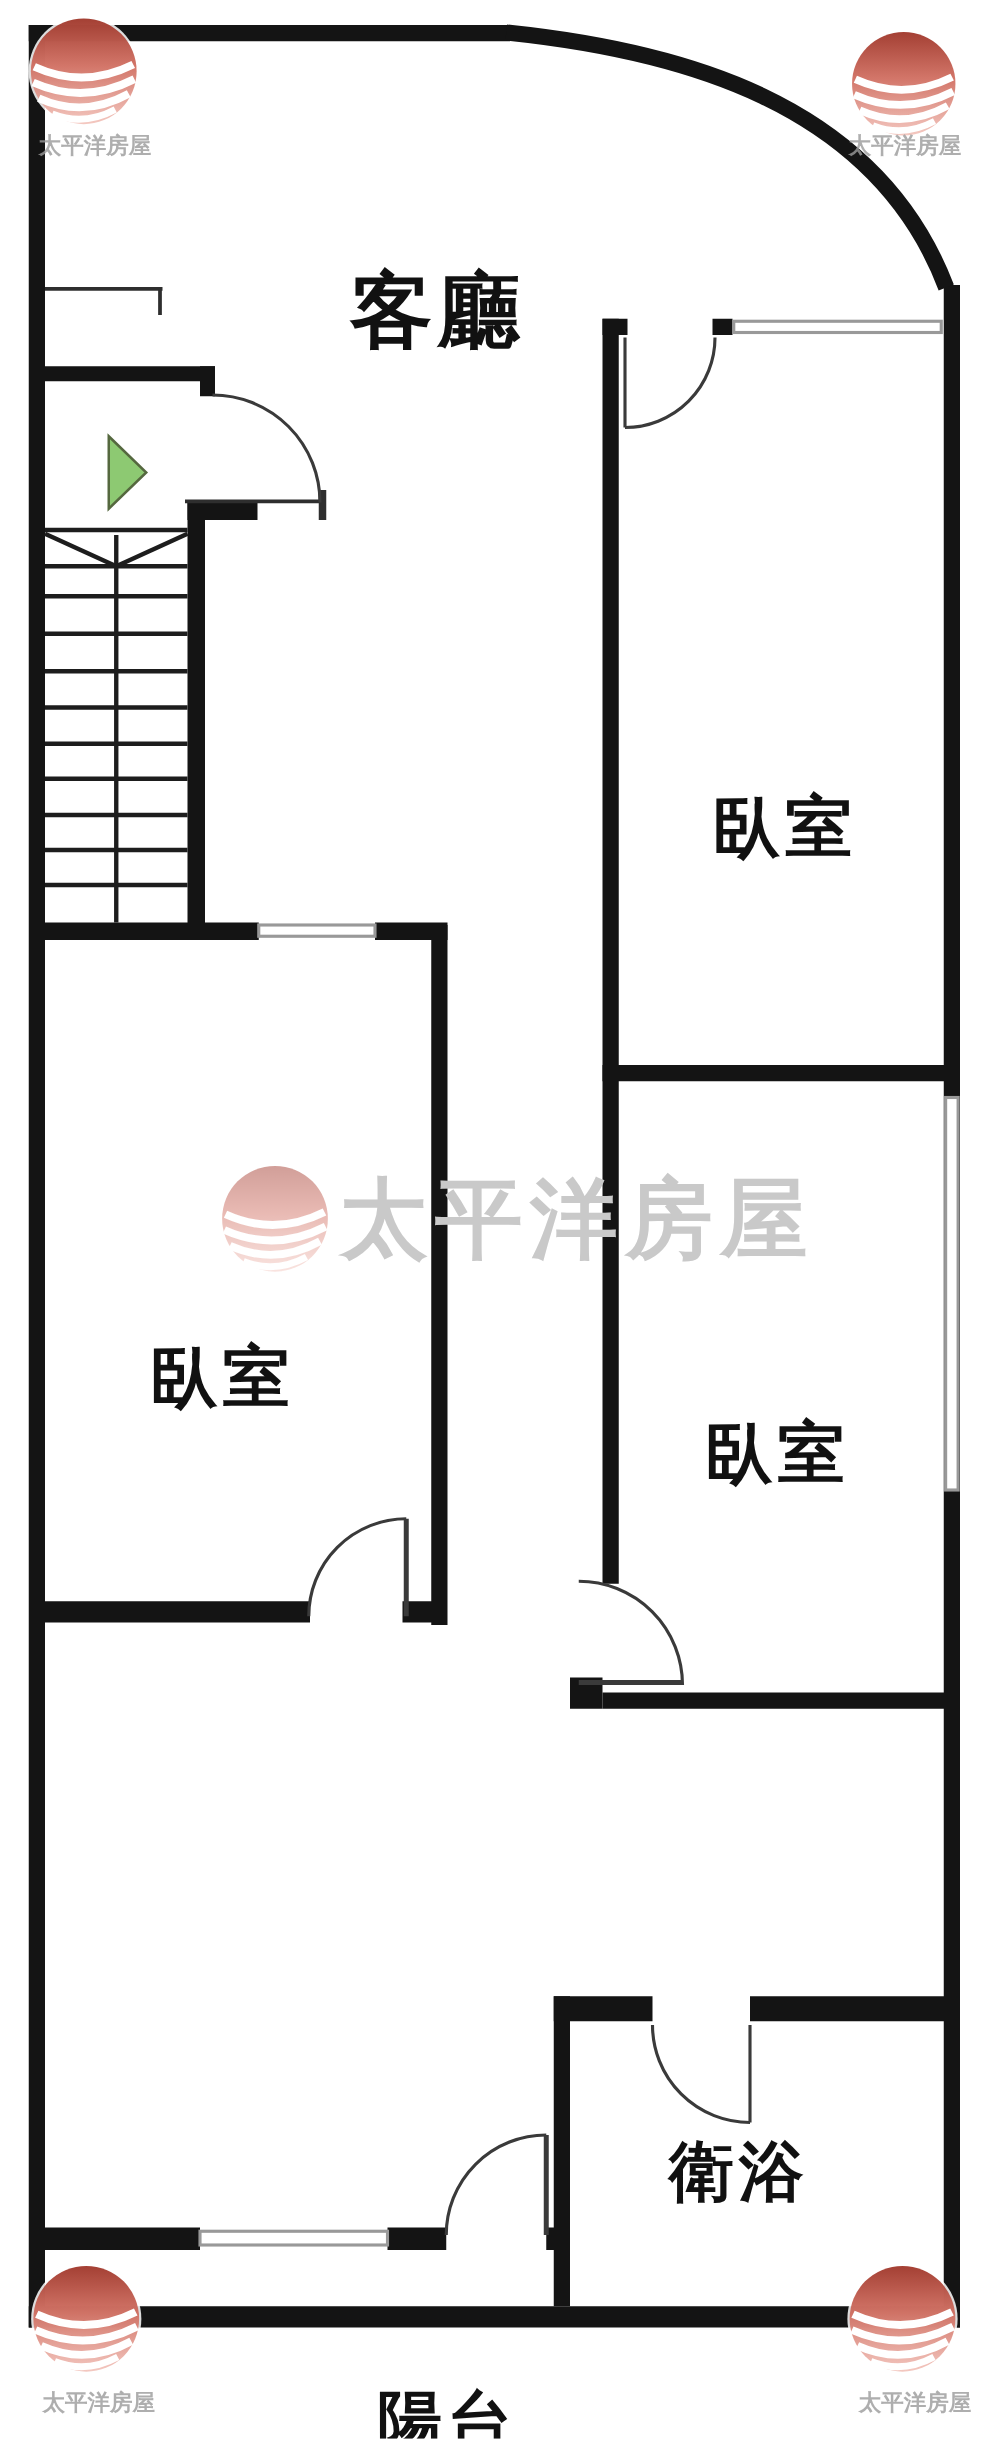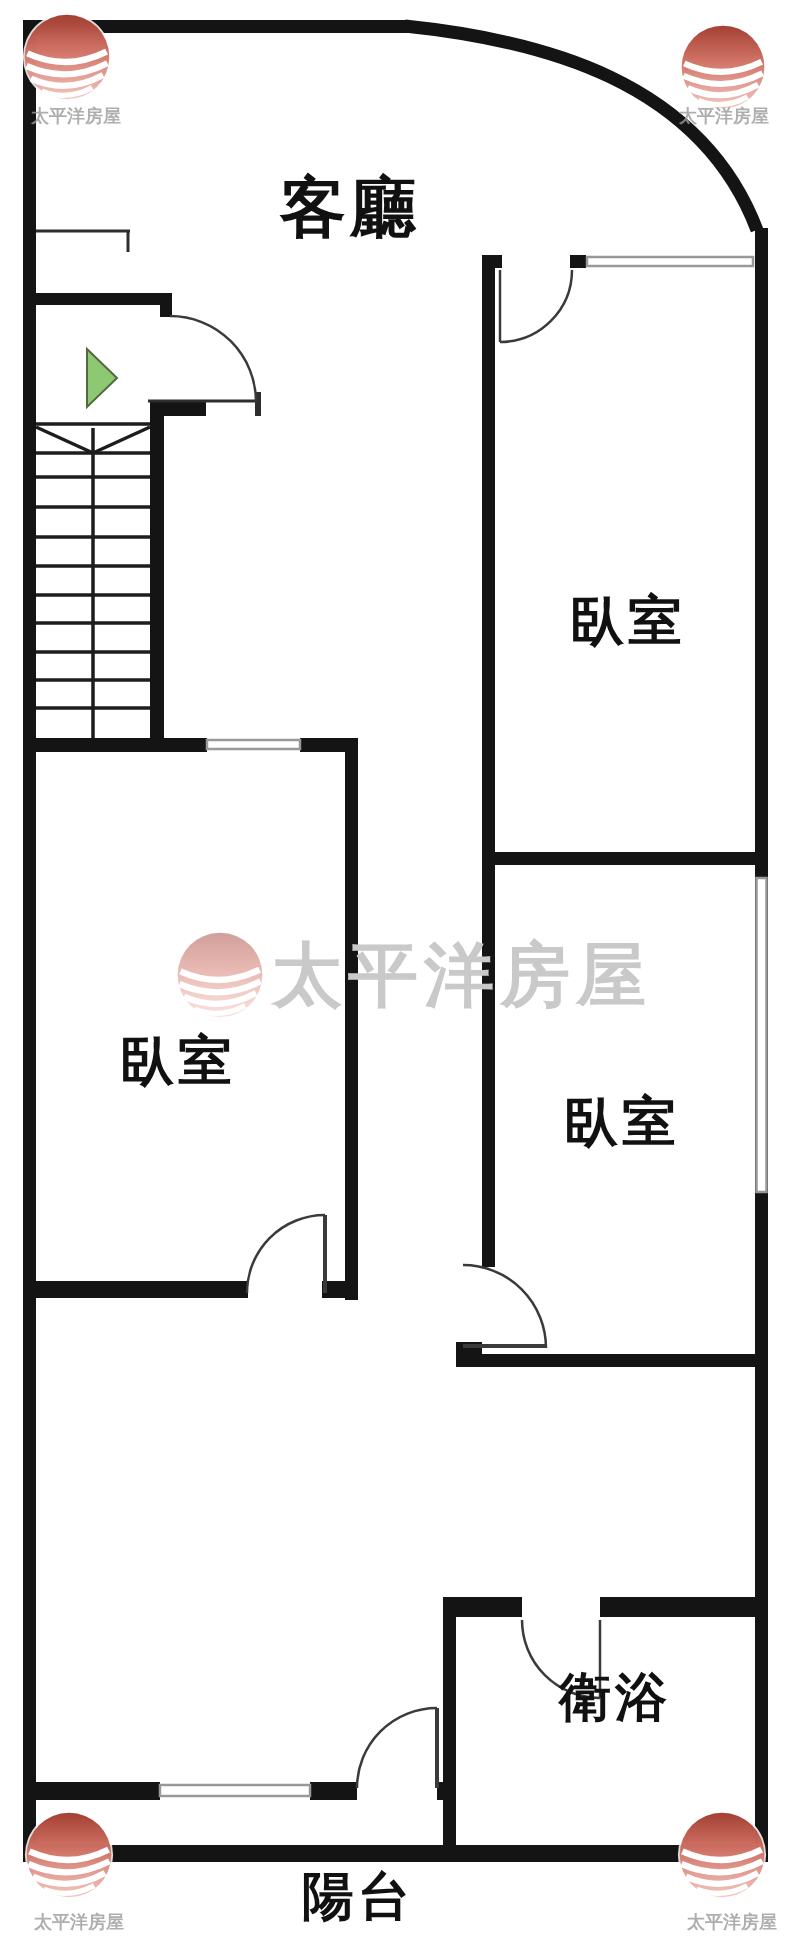--- a/index.html
+++ b/index.html
@@ -1,20 +1,20 @@
 <!DOCTYPE html>
 <html><head>
 <meta charset="utf-8">
 <style>
   html,body{margin:0;padding:0;background:#ffffff;}
   #stage{position:relative;width:800px;height:1951px;background:#ffffff;overflow:hidden;
          font-family:"DejaVu Sans","Liberation Sans",sans-serif;}
   #plan-svg{position:absolute;left:0;top:0;}
   .room-label{position:absolute;transform:translate(-50%,-50%);font-weight:bold;color:#111;
-              letter-spacing:4px;white-space:nowrap;line-height:1;}
+              letter-spacing:4px;white-space:nowrap;line-height:1;margin-top:41px;}
   .corner-logo-text{position:absolute;transform:translate(-50%,-50%);font-size:18px;font-weight:bold;
               color:#9b9b9b;letter-spacing:0px;white-space:nowrap;opacity:.8;}
   .center-wm-text{position:absolute;font-size:70px;font-weight:bold;color:#c9c9c9;
               letter-spacing:6px;white-space:nowrap;line-height:1;}
 </style>
 </head>
 <body>
 
 <div id="stage">
 
@@ -122,21 +122,21 @@
     <use href="#logoSphere" x="0" y="0" transform="translate(679,23) scale(0.88)"></use>
     <use href="#logoSphere" x="0" y="0" transform="translate(175,930) scale(0.9)" opacity="0.5"></use>
     <use href="#logoSphere" x="0" y="0" transform="translate(24,1810) scale(0.9)"></use>
     <use href="#logoSphere" x="0" y="0" transform="translate(677,1810) scale(0.9)"></use>
   </svg>
 
   <div class="room-label" style="left:350px;top:208px;font-size:66px;">客廳</div>
   <div class="room-label" style="left:628px;top:621px;font-size:54px;">臥室</div>
   <div class="room-label" style="left:178px;top:1061px;font-size:54px;">臥室</div>
   <div class="room-label" style="left:622px;top:1122px;font-size:54px;">臥室</div>
-  <div class="room-label" style="left:615px;top:1697px;font-size:52px;text-align:center;">衛浴</div>
+  <div class="room-label" style="left:591px;top:1697px;font-size:52px;text-align:center;">衛浴</div>
   <div class="room-label" style="left:358px;top:1896px;font-size:52px;">陽台</div>
 
   <div class="corner-logo-text" style="left:76px;top:116px;">太平洋房屋</div>
   <div class="corner-logo-text" style="left:724px;top:116px;">太平洋房屋</div>
   <div class="center-wm-text" style="left:272px;top:940px;">太平洋房屋</div>
   <div class="corner-logo-text" style="left:79px;top:1922px;">太平洋房屋</div>
   <div class="corner-logo-text" style="left:732px;top:1922px;">太平洋房屋</div>
 
 </div>
 

